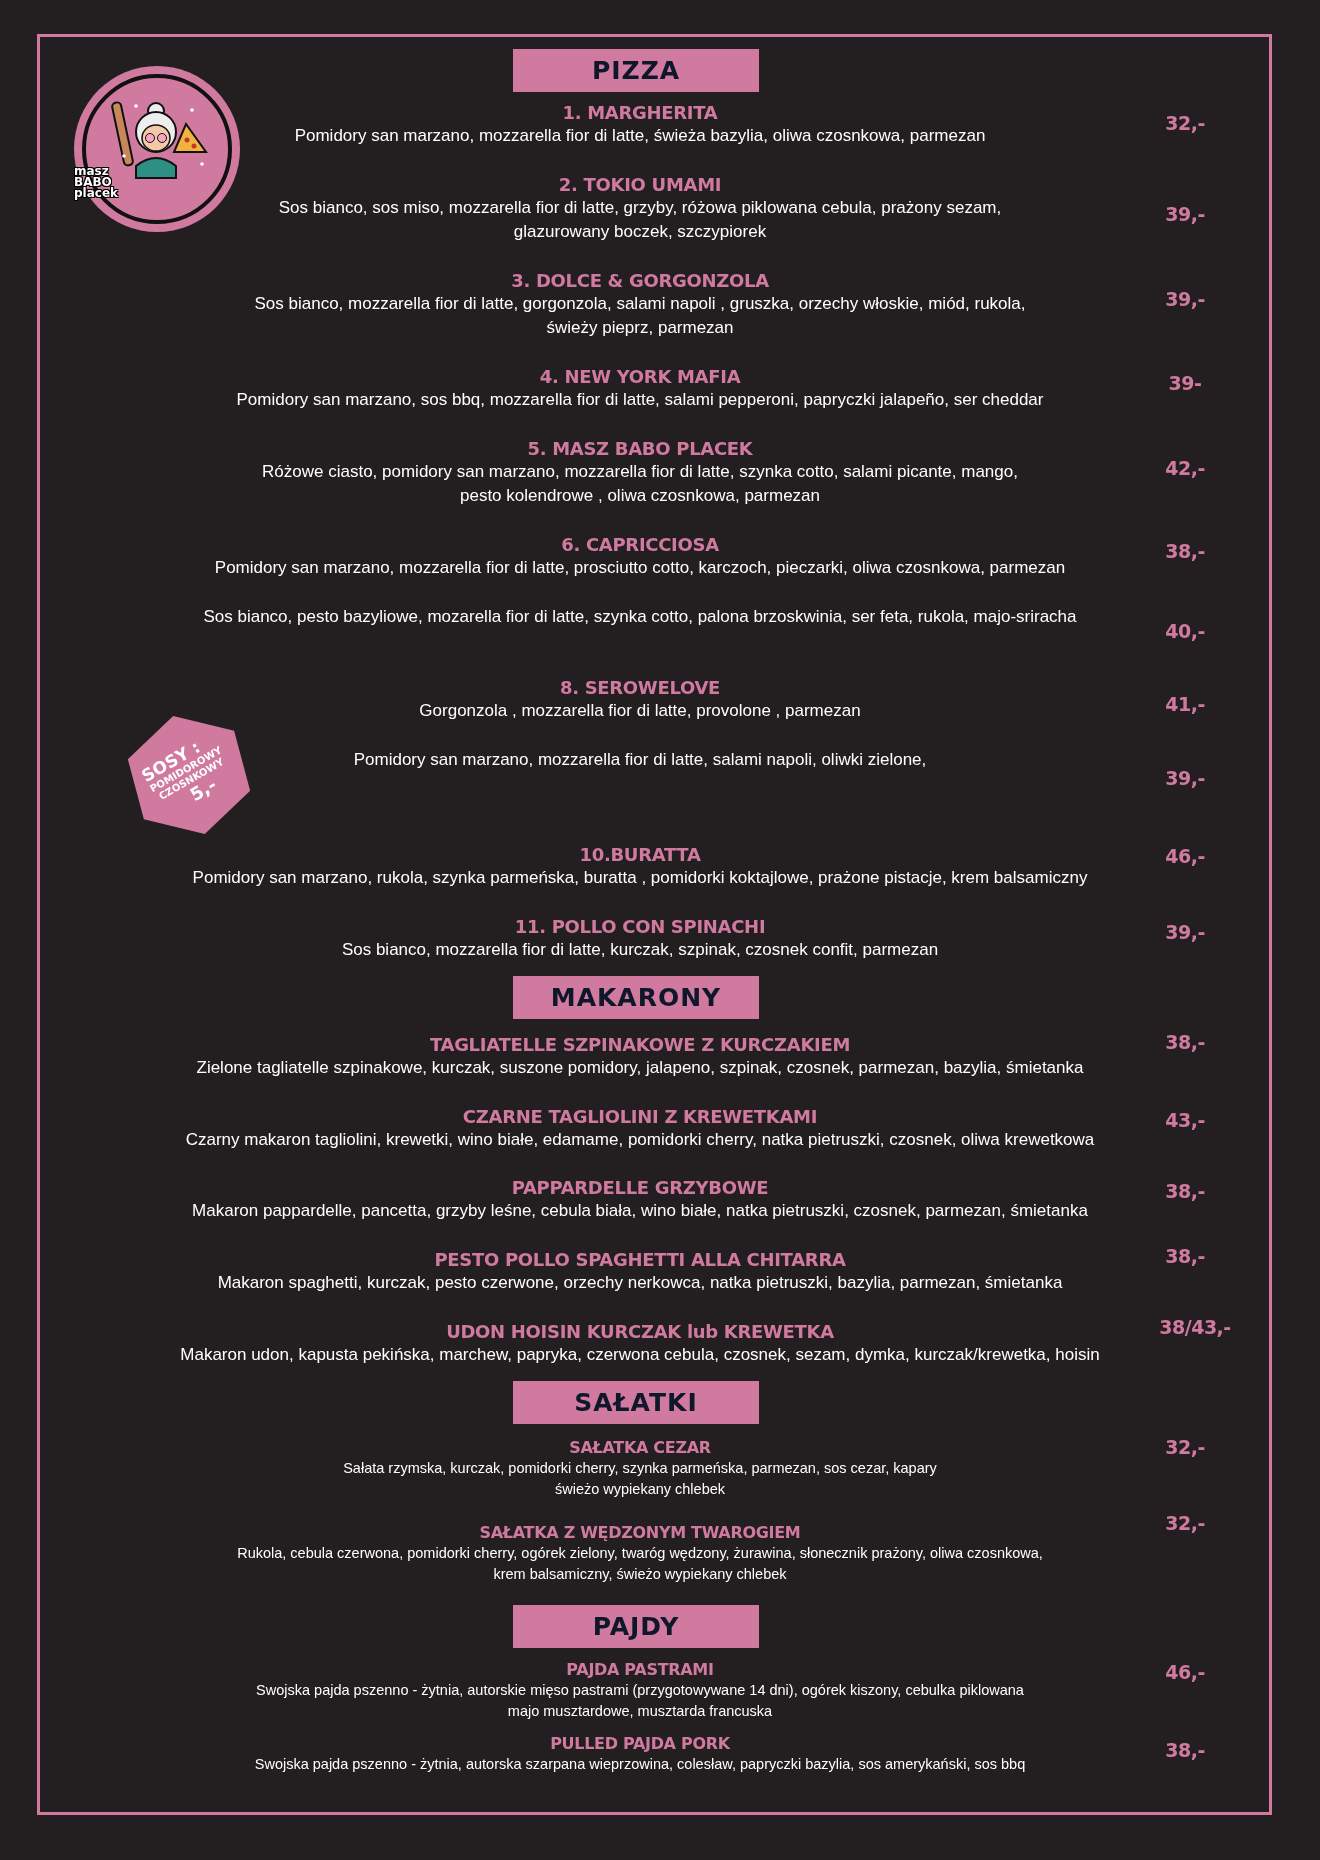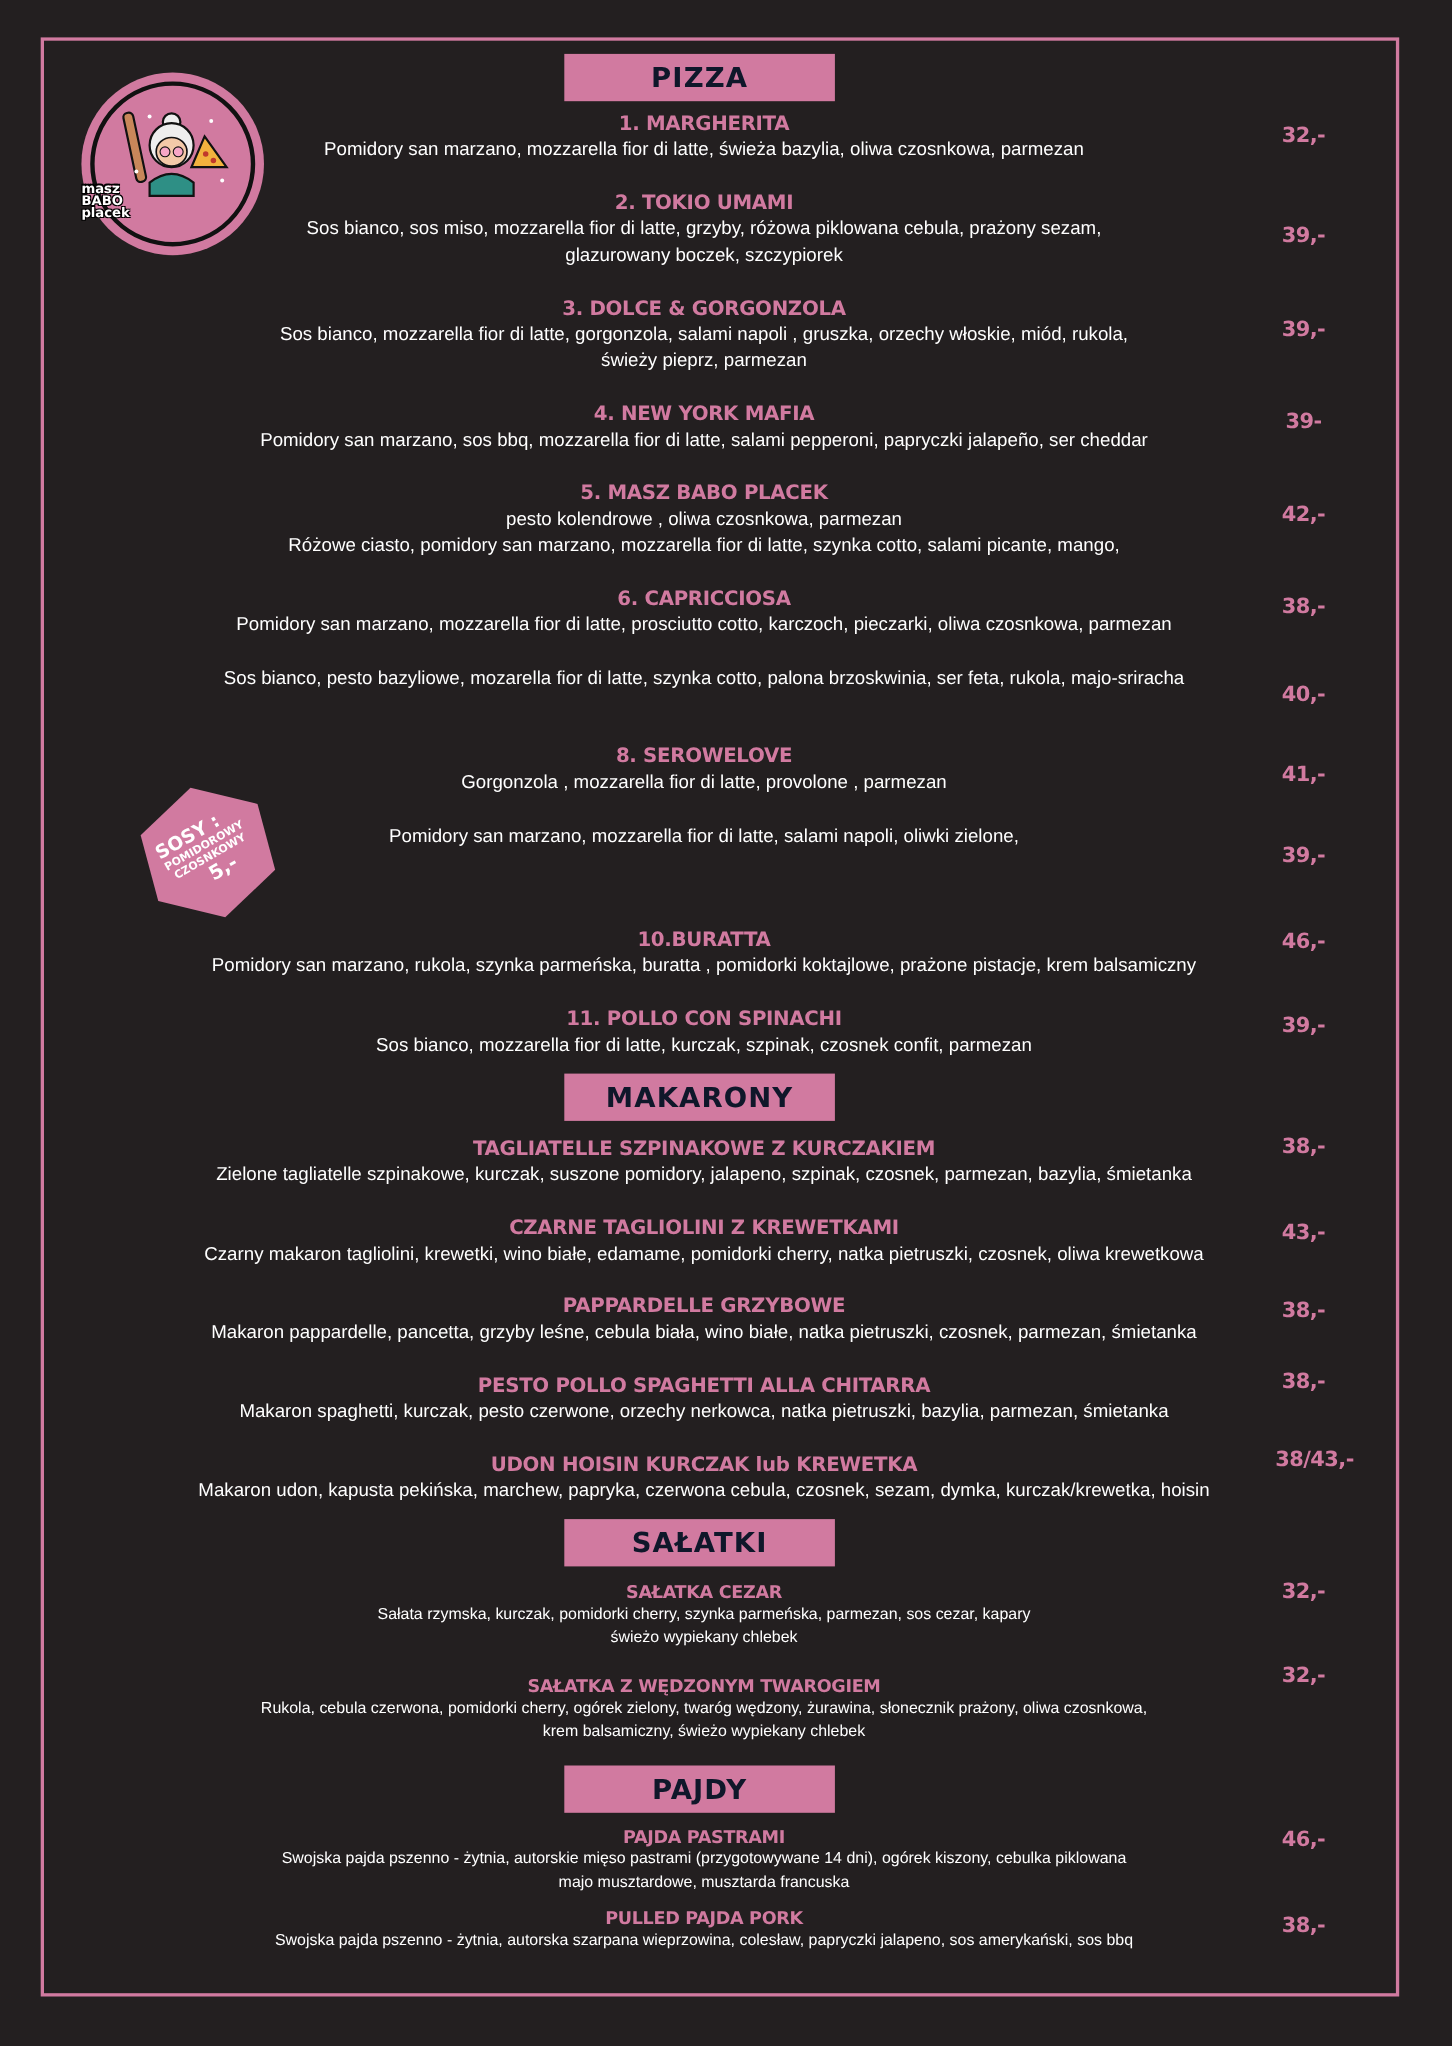--- a/index.html
+++ b/index.html
@@ -144,22 +144,22 @@
 <div class="price" style="top:288px;">39,-</div>
 
 <div class="item" style="top:366px;">
   <div class="item-name">4. NEW YORK MAFIA</div>
   <div class="item-desc">Pomidory san marzano, sos bbq, mozzarella fior di latte, salami pepperoni, papryczki jalapeño, ser cheddar</div>
 </div>
 <div class="price" style="top:372px;">39-</div>
 
 <div class="item" style="top:438px;">
   <div class="item-name">5. MASZ BABO PLACEK</div>
+  <div class="item-desc">Różowe ciasto, pomidory san marzano, mozzarella fior di latte, szynka cotto, salami picante, mango,</div>
   <div class="item-desc">pesto kolendrowe , oliwa czosnkowa, parmezan</div>
-  <div class="item-desc">Różowe ciasto, pomidory san marzano, mozzarella fior di latte, szynka cotto, salami picante, mango,</div>
 </div>
 <div class="price" style="top:457px;">42,-</div>
 
 <div class="item" style="top:534px;">
   <div class="item-name">6. CAPRICCIOSA</div>
   <div class="item-desc">Pomidory san marzano, mozzarella fior di latte, prosciutto cotto, karczoch, pieczarki, oliwa czosnkowa, parmezan</div>
 </div>
 <div class="price" style="top:540px;">38,-</div>
 
 <div class="item" style="top:605px;">
@@ -242,15 +242,15 @@
 
 <div class="item small" style="top:1660px;">
   <div class="item-name">PAJDA PASTRAMI</div>
   <div class="item-desc">Swojska pajda pszenno - żytnia, autorskie mięso pastrami (przygotowywane 14 dni), ogórek kiszony, cebulka piklowana</div>
   <div class="item-desc">majo musztardowe, musztarda francuska</div>
 </div>
 <div class="price" style="top:1661px;">46,-</div>
 
 <div class="item small" style="top:1734px;">
   <div class="item-name">PULLED PAJDA PORK</div>
-  <div class="item-desc">Swojska pajda pszenno - żytnia, autorska szarpana wieprzowina, colesław, papryczki jalapeno, sos amerykański, sos bbq</div>
+  <div class="item-desc">Swojska pajda pszenno - żytnia, autorska szarpana wieprzowina, colesław, papryczki bazylia, sos amerykański, sos bbq</div>
 </div>
 <div class="price" style="top:1739px;">38,-</div>
 
 </body></html>

